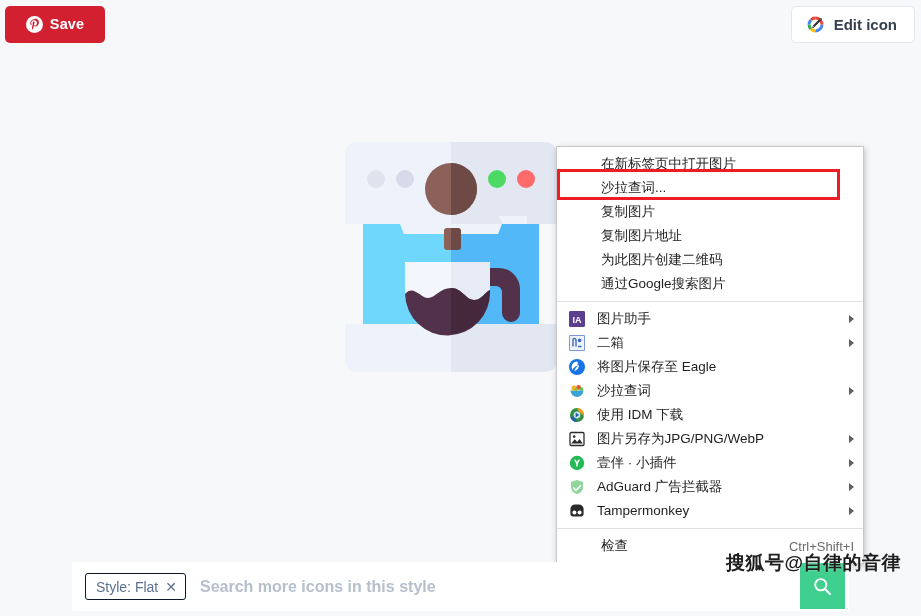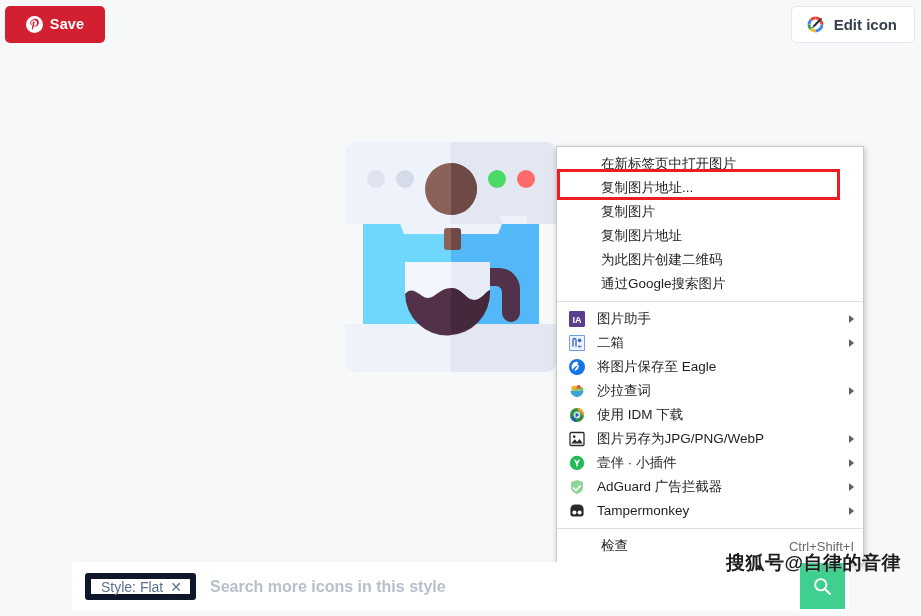--- a/index.html
+++ b/index.html
@@ -165,21 +165,21 @@
     padding-left: 13px;
     box-sizing: border-box;
     border-radius: 2px;
   }
   #style-chip {
     display: flex;
     align-items: center;
     gap: 7px;
     height: 27px;
     padding: 0 8px 0 10px;
-    border: 6px solid #0f172a;
+    border: 1px solid #0f172a;
     border-radius: 3px;
     color: #5c7090;
     font-size: 14px;
     cursor: pointer;
     box-sizing: border-box;
     background: #fff;
   }
   #style-chip .chip-close {
     font-size: 14px;
     font-weight: bold;
@@ -295,21 +295,21 @@
   </svg>
 </div>
 
 <div id="context-menu">
 
   <div class="menu-section">
     <div class="menu-item no-icon">
       <span class="mi-label">在新标签页中打开图片</span>
     </div>
     <div class="menu-item no-icon">
-      <span class="mi-label">复制图片地址...</span>
+      <span class="mi-label">沙拉查词...</span>
     </div>
     <div class="menu-item no-icon">
       <span class="mi-label">复制图片</span>
     </div>
     <div class="menu-item no-icon">
       <span class="mi-label">复制图片地址</span>
     </div>
     <div class="menu-item no-icon">
       <span class="mi-label">为此图片创建二维码</span>
     </div>

